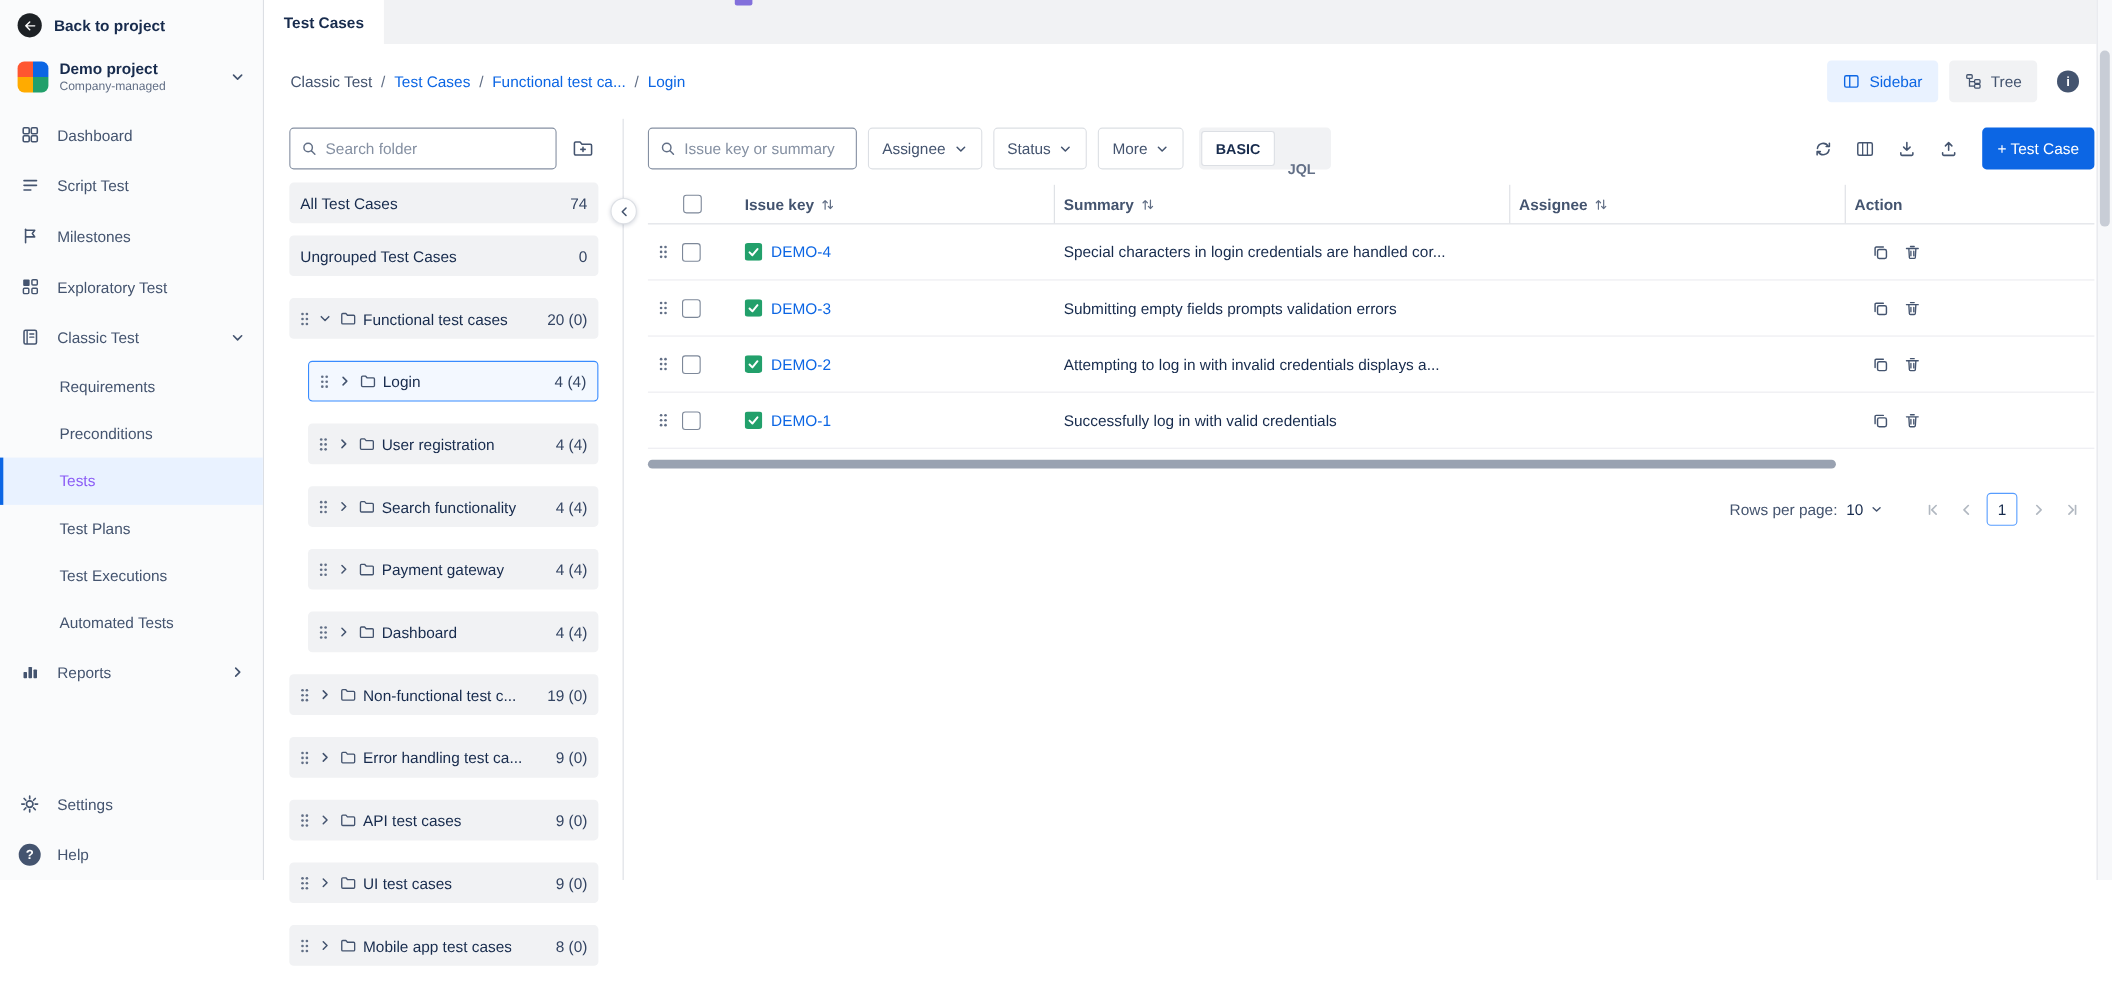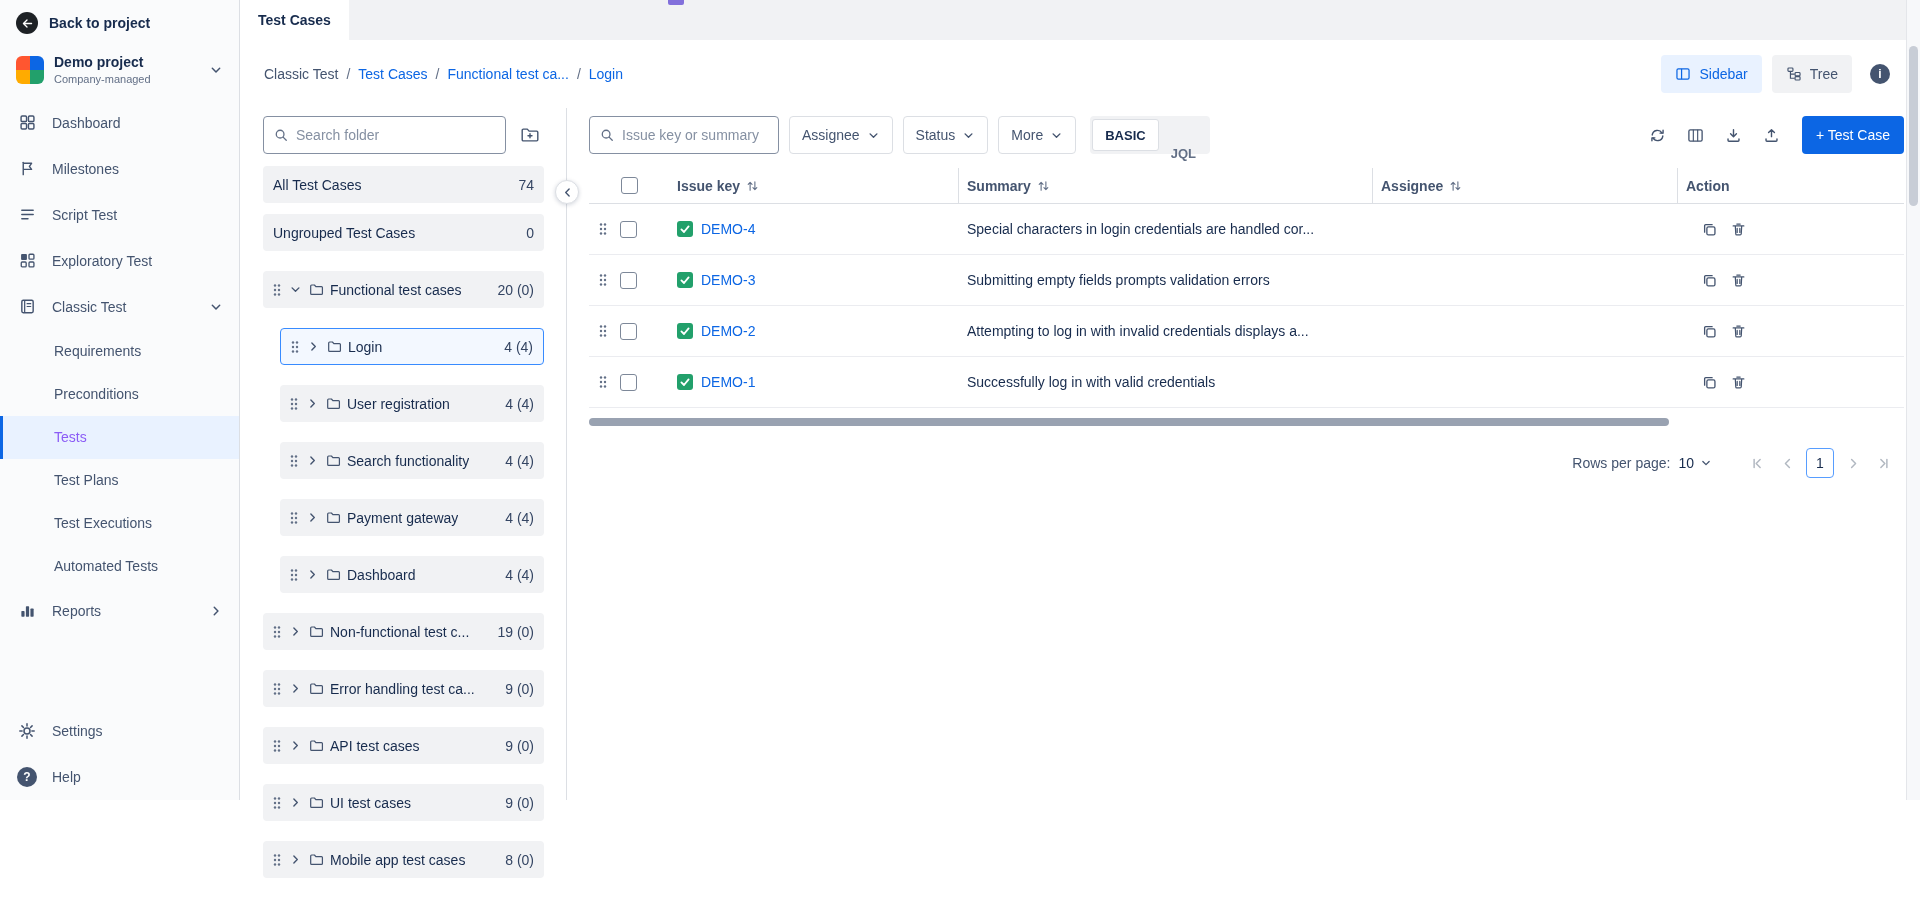--- a/index.html
+++ b/index.html
@@ -184,34 +184,34 @@
               <rect x="10" y="10" width="5.8" height="5.8" rx="1.2"></rect>
             </g>
           </svg>
       </span>
       <span>Dashboard</span>
     </div>
 
     <div class="nav-item">
       <span class="nav-icon">
         <svg viewBox="0 0 18 18" width="17" height="17">
+            <path d="M3 4.5h12M3 9h12M3 13.5h6.5" fill="none" stroke="currentColor" stroke-width="1.6" stroke-linecap="round"></path>
+          </svg>
+      </span>
+      <span>Script Test</span>
+    </div>
+
+    <div class="nav-item">
+      <span class="nav-icon">
+        <svg viewBox="0 0 18 18" width="17" height="17">
             <path d="M4.5 2.5v13" fill="none" stroke="currentColor" stroke-width="1.5" stroke-linecap="round"></path>
             <path d="M4.5 3.5h8.8l-2.3 3.2 2.3 3.2H4.5" fill="none" stroke="currentColor" stroke-width="1.5" stroke-linejoin="round"></path>
           </svg>
       </span>
       <span>Milestones</span>
-    </div>
-
-    <div class="nav-item">
-      <span class="nav-icon">
-        <svg viewBox="0 0 18 18" width="17" height="17">
-            <path d="M3 4.5h12M3 9h12M3 13.5h6.5" fill="none" stroke="currentColor" stroke-width="1.6" stroke-linecap="round"></path>
-          </svg>
-      </span>
-      <span>Script Test</span>
     </div>
 
     <div class="nav-item">
       <span class="nav-icon">
         <svg viewBox="0 0 18 18" width="17" height="17">
             <rect x="2.2" y="2.2" width="6.2" height="6.2" rx="1" fill="currentColor"></rect>
             <g fill="none" stroke="currentColor" stroke-width="1.4">
               <rect x="10.6" y="2.4" width="5.2" height="5.2" rx="1"></rect>
               <rect x="2.4" y="10.6" width="5.2" height="5.2" rx="1"></rect>
               <rect x="10.6" y="10.6" width="5.2" height="5.2" rx="1"></rect>

